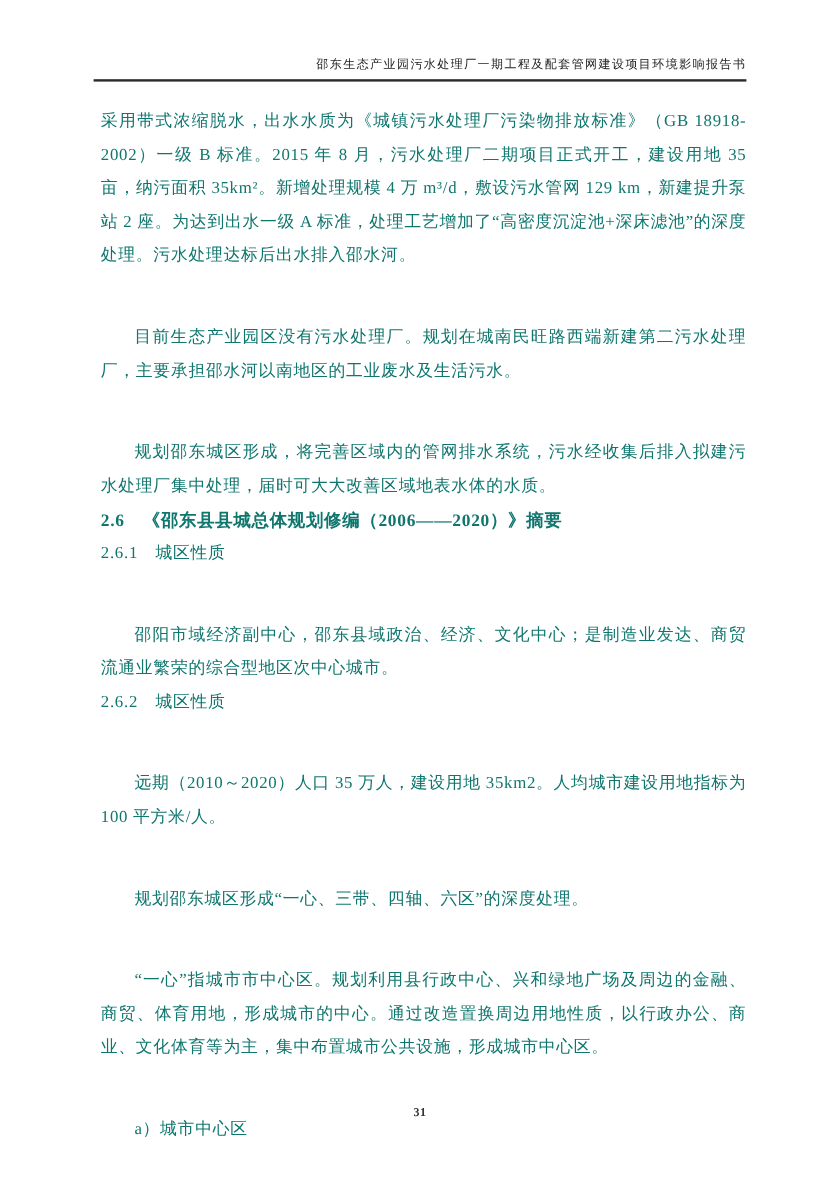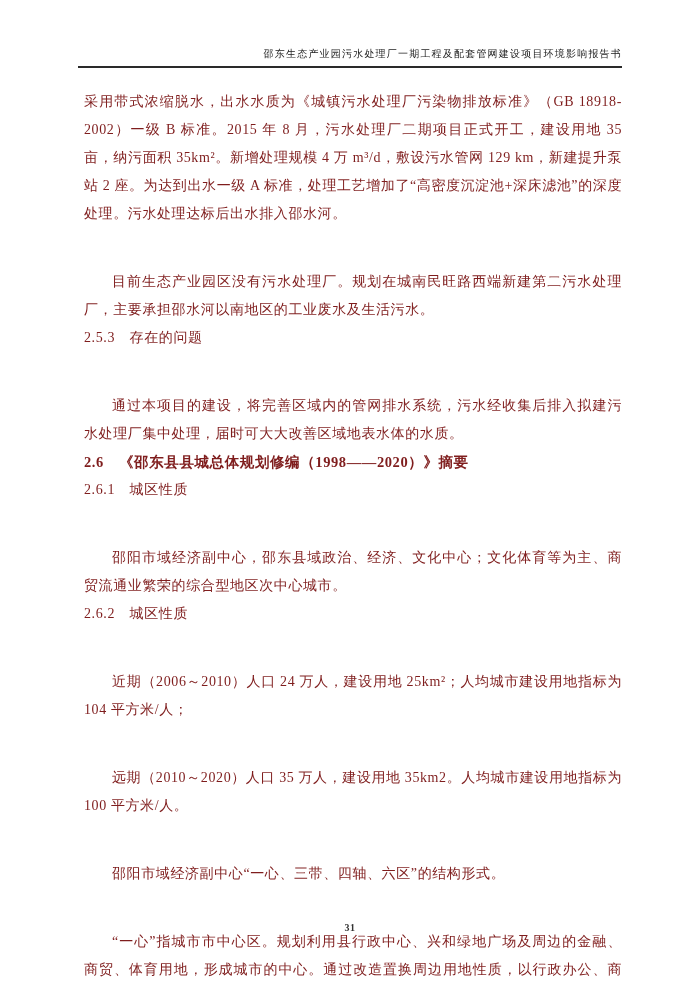--- a/index.html
+++ b/index.html
@@ -40,21 +40,21 @@
     top: 88px;
     left: 84px;
     width: 538px;
   }
   .para {
     margin: 0;
     font-size: 14px;
     line-height: 28px;
     letter-spacing: 0.6px;
     text-align: justify;
-    color: #7f1d1d;
+    color: #0f766e;
   }
   .para.body-indent {
     text-indent: 2em;
     margin-top: 40px;
   }
   .para.heading2 {
     font-weight: bold;
     font-size: 14.5px;
     text-align: left;
   }
@@ -76,28 +76,26 @@
 </head>
 <body>
 
 <div class="page">
   <div class="doc-header">邵东生态产业园污水处理厂一期工程及配套管网建设项目环境影响报告书</div>
   <div class="header-rule"></div>
 
   <div class="doc-body">
       <div class="para body">采用带式浓缩脱水，出水水质为《城镇污水处理厂污染物排放标准》（GB 18918-2002）一级 B 标准。2015 年 8 月，污水处理厂二期项目正式开工，建设用地 35 亩，纳污面积 35km²。新增处理规模 4 万 m³/d，敷设污水管网 129 km，新建提升泵站 2 座。为达到出水一级 A 标准，处理工艺增加了“高密度沉淀池+深床滤池”的深度处理。污水处理达标后出水排入邵水河。</div>
       <div class="para body-indent">目前生态产业园区没有污水处理厂。规划在城南民旺路西端新建第二污水处理厂，主要承担邵水河以南地区的工业废水及生活污水。</div>
-      <div class="para heading3">2.5.3　存在的问题</div>
-      <div class="para body-indent">通过本项目的建设，将完善区域内的管网排水系统，污水经收集后排入拟建污水处理厂集中处理，届时可大大改善区域地表水体的水质。</div>
-      <div class="para heading2">2.6　《邵东县县城总体规划修编（1998——2020）》摘要</div>
+      <div class="para body-indent">规划邵东城区形成，将完善区域内的管网排水系统，污水经收集后排入拟建污水处理厂集中处理，届时可大大改善区域地表水体的水质。</div>
+      <div class="para heading2">2.6　《邵东县县城总体规划修编（2006——2020）》摘要</div>
       <div class="para heading3">2.6.1　城区性质</div>
-      <div class="para body-indent">邵阳市域经济副中心，邵东县域政治、经济、文化中心；文化体育等为主、商贸流通业繁荣的综合型地区次中心城市。</div>
+      <div class="para body-indent">邵阳市域经济副中心，邵东县域政治、经济、文化中心；是制造业发达、商贸流通业繁荣的综合型地区次中心城市。</div>
       <div class="para heading3">2.6.2　城区性质</div>
-      <div class="para body-indent">近期（2006～2010）人口 24 万人，建设用地 25km²；人均城市建设用地指标为 104 平方米/人；</div>
       <div class="para body-indent">远期（2010～2020）人口 35 万人，建设用地 35km2。人均城市建设用地指标为 100 平方米/人。</div>
-      <div class="para body-indent">邵阳市域经济副中心“一心、三带、四轴、六区”的结构形式。</div>
+      <div class="para body-indent">规划邵东城区形成“一心、三带、四轴、六区”的深度处理。</div>
       <div class="para body-indent">“一心”指城市市中心区。规划利用县行政中心、兴和绿地广场及周边的金融、商贸、体育用地，形成城市的中心。通过改造置换周边用地性质，以行政办公、商业、文化体育等为主，集中布置城市公共设施，形成城市中心区。</div>
       <div class="para body-indent">a）城市中心区</div>
       <div class="para body-indent">b）形成城市中心区：</div>
     </div>
 
   <div class="doc-footer">31</div>
 </div>
 
 </body></html>

